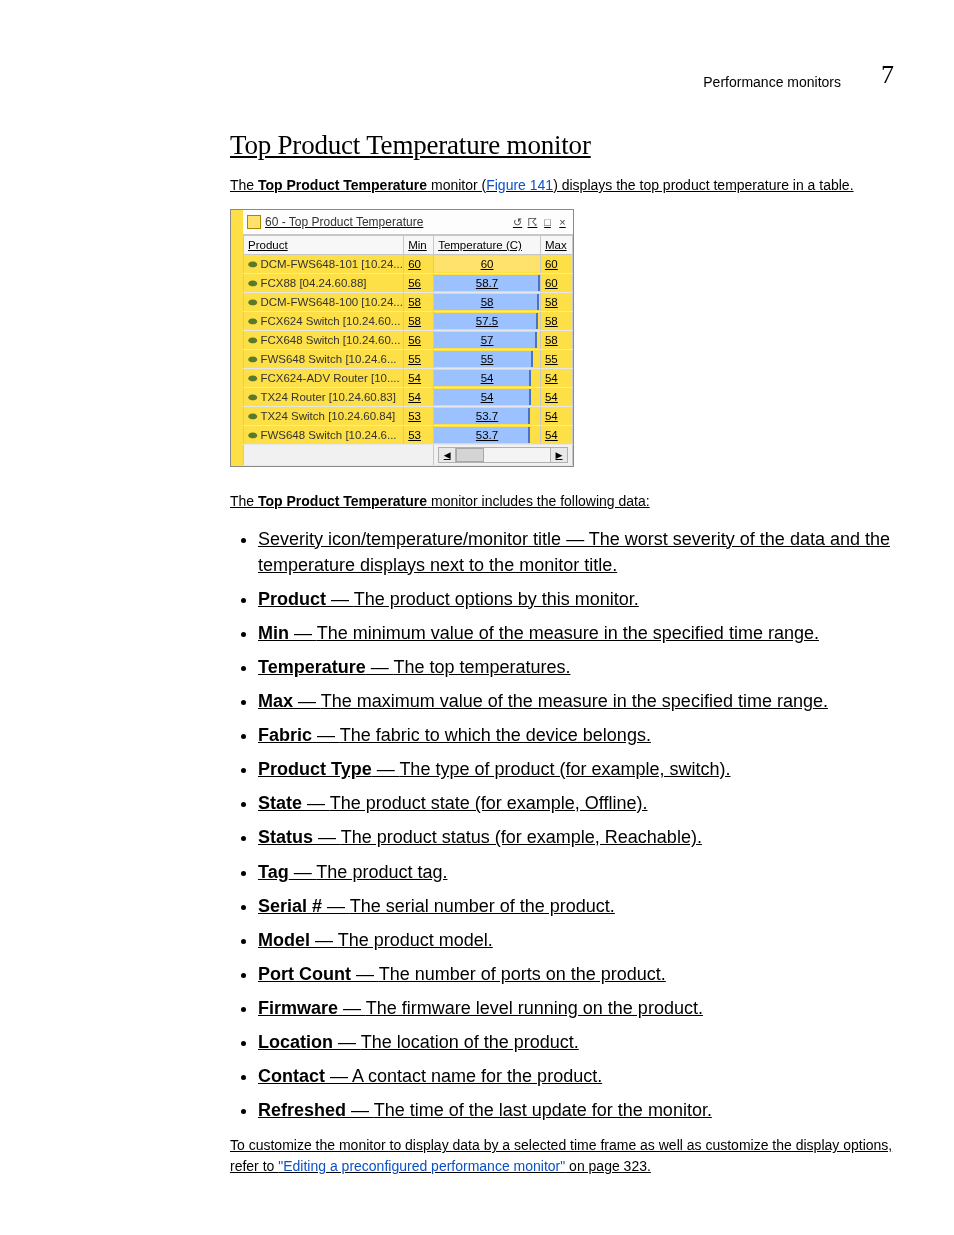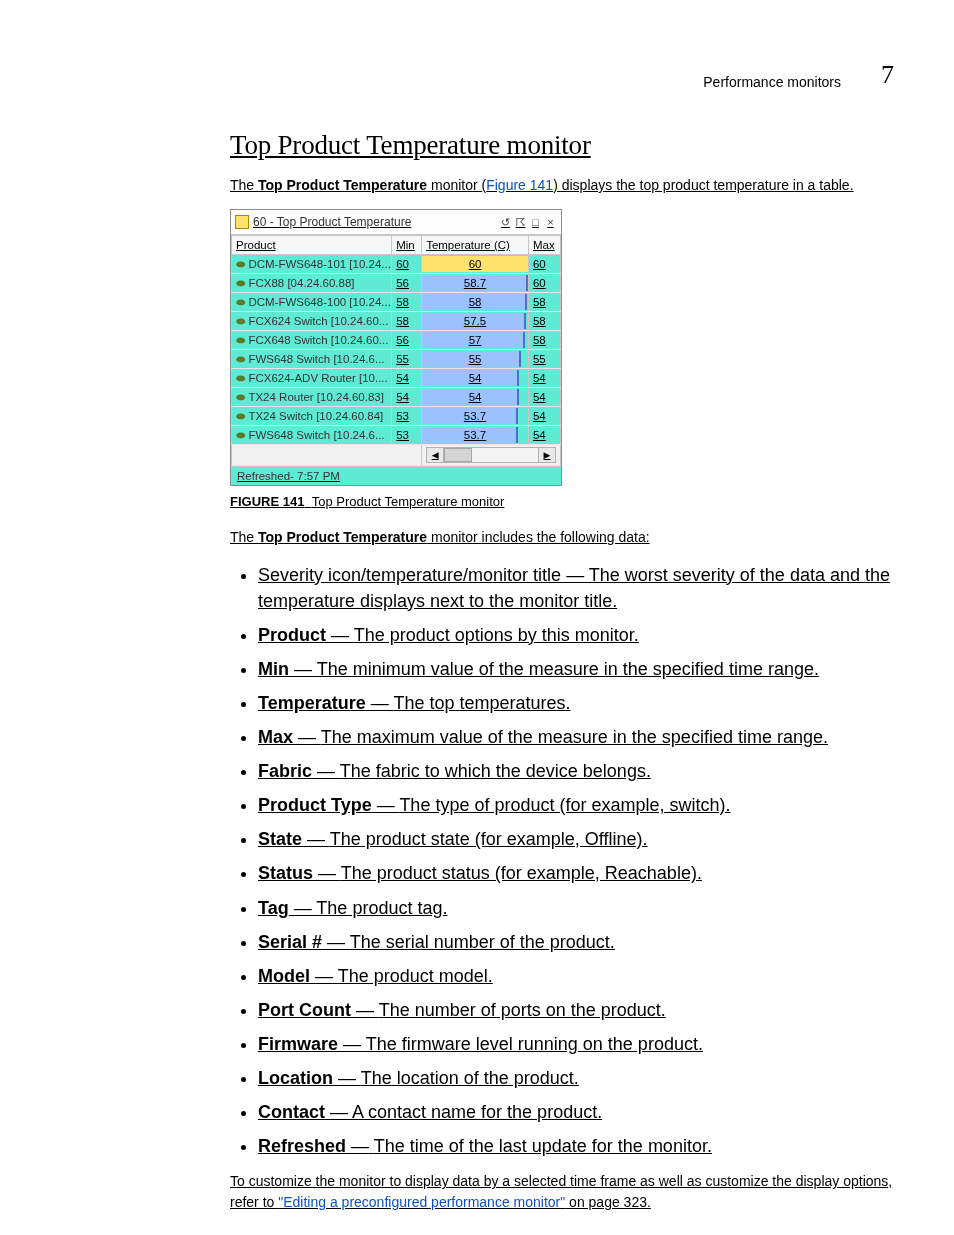--- a/index.html
+++ b/index.html
@@ -47,22 +47,23 @@
   }
   .link {
     color: #0a50c8;
   }
   
   .panel {
     width: 330px;
     border: 1px solid #8a8a8a;
     font-size: 12px;
     font-family: Tahoma, Arial, sans-serif;
-    margin-bottom: 8px;
-    background: #5eead4;
+    margin-bottom: 24px;
+    background: #fde047;
+    padding-left: 12px;
   }
   .panel .titlebar {
     display: flex;
     align-items: center;
     height: 20px;
     padding: 2px 4px;
     border-bottom: 1px solid #c7c7c7;
     background: #fdfdfd;
   }
   .panel .sev {
@@ -378,26 +379,22 @@
                 <div class="arr">◀</div>
                 <div class="track">
                     <div class="thumb"></div>
                   </div>
                 <div class="arr">▶</div>
               </div>
             </td>
           </tr>
         </tbody>
       </table>
-      <div class="footer">Refreshed- 7:57 PM</div>
     </div>
 
-    <div class="figcap">
-      <span class="lbl">FIGURE 141</span>&nbsp;&nbsp;<span>Top Product Temperature monitor</span>
-    </div>
 
     <p>
       <span>The </span><span class="b">Top Product Temperature</span><span> monitor includes the following data:</span>
     </p>
 
     <ul class="bul" id="bul">
         <li>Severity icon/temperature/monitor title — The worst severity of the data and the temperature displays next to the monitor title.</li>
         <li><span class="b">Product</span><span> — </span><span>The product options by this monitor.</span></li>
         <li><span class="b">Min</span><span> — </span><span>The minimum value of the measure in the specified time range.</span></li>
         <li><span class="b">Temperature</span><span> — </span><span>The top temperatures.</span></li>

